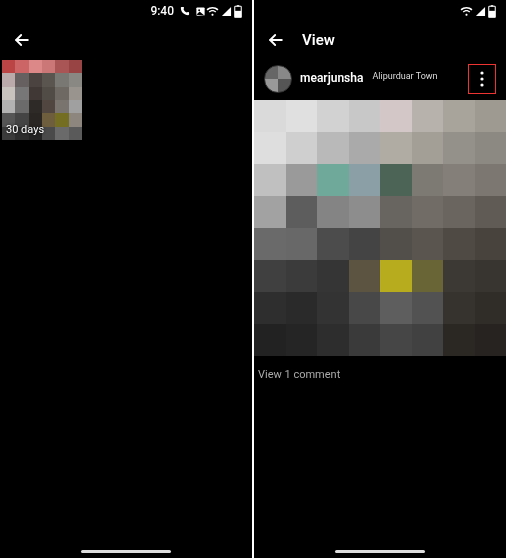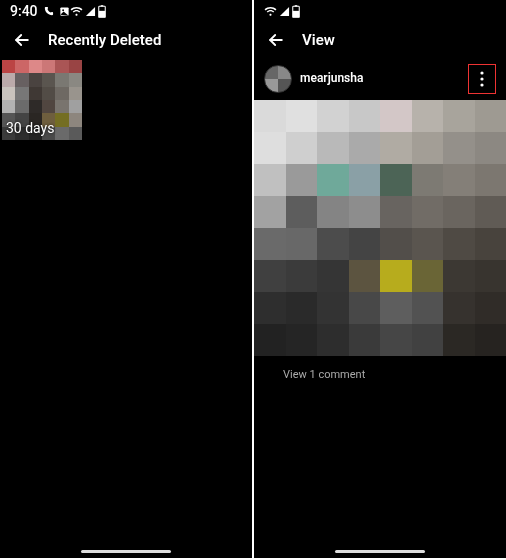--- a/index.html
+++ b/index.html
@@ -20,23 +20,23 @@
     width: 252px;
     height: 558px;
     background: #000;
     color: #fff;
     overflow: hidden;
   }
   .status-bar {
     height: 22px;
     display: flex;
     align-items: center;
-    justify-content: flex-start;
+    justify-content: flex-end;
     padding: 0 10px;
-    font-size: 14px;
+    font-size: 12px;
     font-weight: 500;
   }
   .status-left {
     display: flex;
     align-items: center;
     gap: 5px;
   }
   .status-right {
     display: flex;
     align-items: center;
@@ -67,21 +67,21 @@
   .thumb {
     position: relative;
     width: 80px;
     height: 80px;
     overflow: hidden;
   }
   .thumb-label {
     position: absolute;
     left: 4px;
     bottom: 4px;
-    font-size: 14px;
+    font-size: 11px;
     color: #fff;
     text-shadow: 0 0 3px rgba(0,0,0,0.8);
   }
   .home-indicator {
     position: absolute;
     bottom: 5px;
     left: 50%;
     transform: translateX(-50%);
     width: 90px;
     height: 3px;
@@ -129,21 +129,21 @@
   }
   .post-image {
     width: 100%;
     height: 256px;
     position: relative;
     overflow: hidden;
   }
   .comment-link {
     font-size: 11px;
     color: #aaa;
-    padding: 12px 29px;
+    padding: 12px 4px;
   }
   
   .mosaic {
     position: absolute;
     inset: 0;
     display: grid;
   }
   .thumb .mosaic { grid-template-columns: repeat(6, 1fr); grid-template-rows: repeat(6, 1fr); }
   .post-image .mosaic { grid-template-columns: repeat(8, 1fr); grid-template-rows: repeat(8, 1fr); }
   .mosaic div { width: 100%; height: 100%; }
@@ -192,21 +192,20 @@
       </div>
     </div>
 
     <div class="header">
       <span>
         <svg class="icon-svg" width="20" height="20" viewBox="0 0 24 24" fill="none" stroke="#fff" stroke-width="2.2" stroke-linecap="round" stroke-linejoin="round">
             <path d="M19 12H5"></path>
             <path d="M11 18L5 12l6-6"></path>
           </svg>
       </span>
-      <span class="header-title">Recently Deleted</span>
     </div>
 
 
     <div class="thumb-row">
       <div class="thumb">
         <div class="mosaic">
             <div style="background: rgb(187, 68, 68);"></div>
             <div style="background: rgb(204, 102, 102);"></div>
             <div style="background: rgb(221, 136, 136);"></div>
             <div style="background: rgb(204, 119, 119);"></div>
@@ -281,20 +280,21 @@
             <path d="M11 18L5 12l6-6"></path>
           </svg>
       </span>
       <span class="header-title">View</span>
     </div>
 
     <div class="user-row">
       <div class="avatar"></div>
       <div class="user-meta">
         <span class="username">mearjunsha</span>
+        <span class="location">Alipurduar Town</span>
       </div>
       <div class="more-wrap">
         <svg class="icon-svg" width="4" height="16" viewBox="0 0 4 16" fill="#fff">
           <circle cx="2" cy="2" r="1.6"></circle>
             <circle cx="2" cy="8" r="1.6"></circle>
             <circle cx="2" cy="14" r="1.6"></circle>
         </svg>
       </div>
     </div>
 

